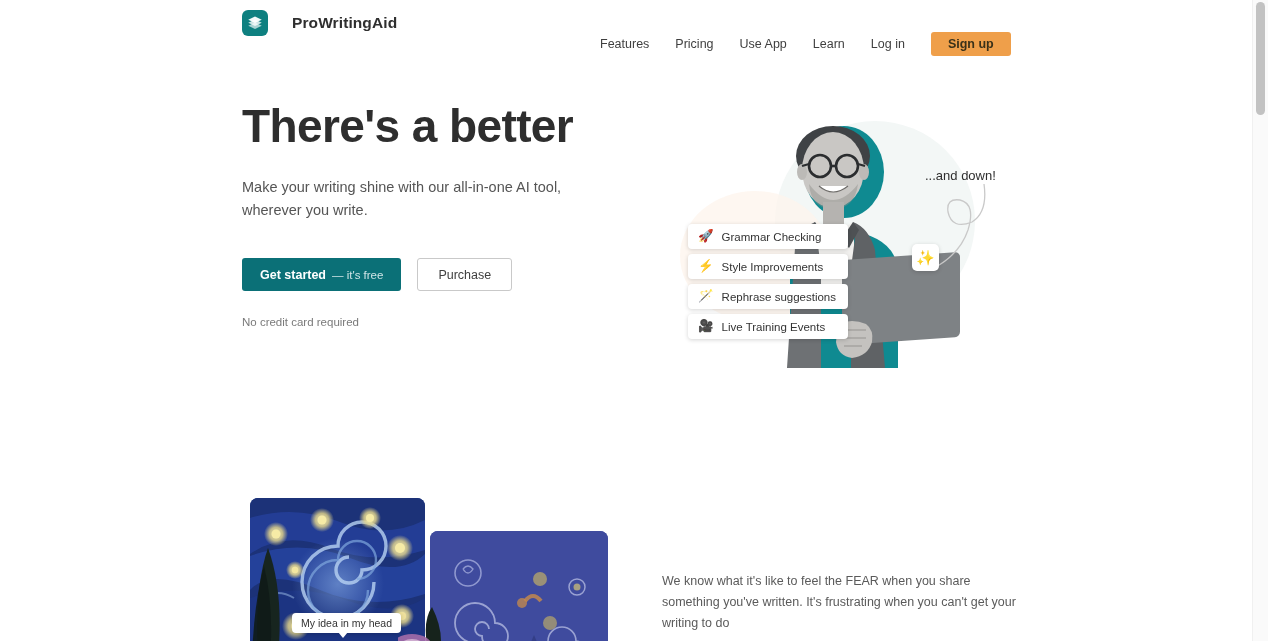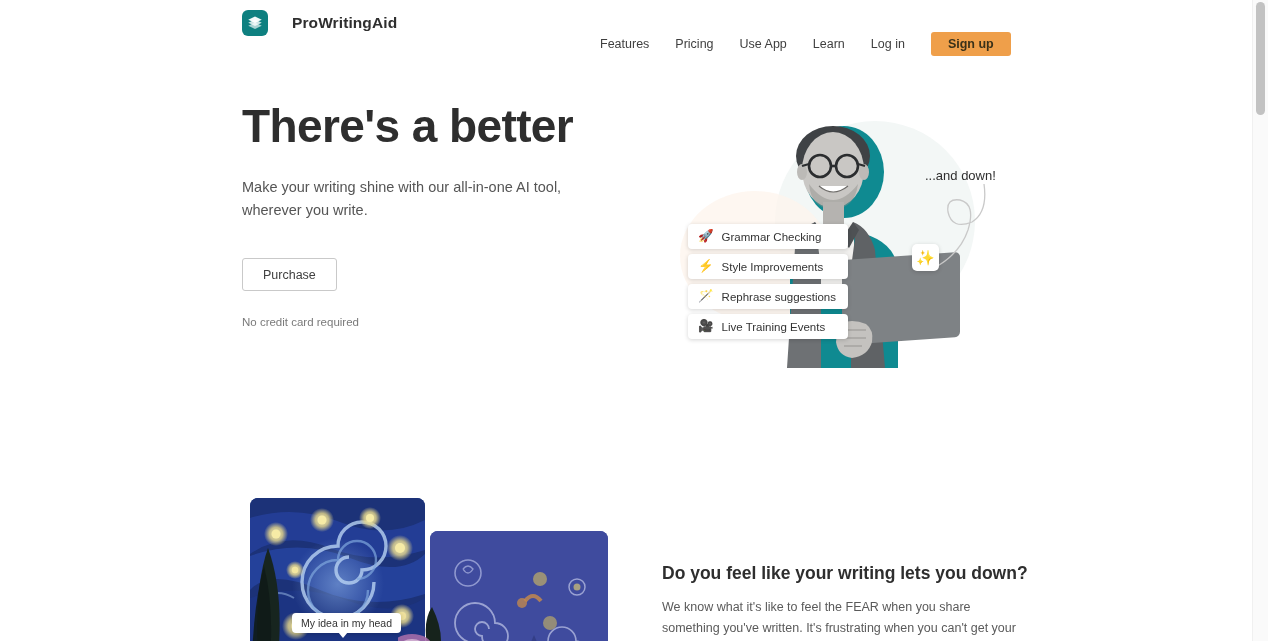--- a/index.html
+++ b/index.html
@@ -303,20 +303,24 @@
     </nav>
   </div>
 
   <div class="hero-copy">
     <h1 class="hero-title">
       <span>There's a better</span><br>
     </h1>
     <p class="hero-sub">Make your writing shine with our all-in-one AI tool, wherever you write.</p>
 
     <div class="hero-actions">
+      <button class="btn-primary">
+        <span class="b-strong">Get started</span>
+        <span class="b-soft">— it's free</span>
+      </button>
       <button class="btn-outline">Purchase</button>
     </div>
 
     <div class="hero-note">No credit card required</div>
   </div>
 
   <div class="hero-art">
     <div class="art-blob"></div>
     <div class="art-blob2"></div>
 
@@ -465,21 +469,20 @@
     <svg style="position:absolute;left:148px;top:108px;" width="60" height="45" viewBox="0 0 60 45">
       <path d="M30 45 q-6 -30 4 -44 q12 24 8 44 Z" fill="#16231c"></path>
       <ellipse cx="14" cy="40" rx="20" ry="12" fill="#a46ba8" opacity=".9"></ellipse>
       <ellipse cx="14" cy="40" rx="12" ry="7" fill="#d7b7d6" opacity=".85"></ellipse>
     </svg>
 
     <div class="idea-chip">My idea in my head</div>
   </div>
 
   <div class="lower-copy">
-    <h2 class="lower-title">Do you feel like your writing lets you down?</h2>
     <p class="lower-body">
       <span>We know what it's like to feel the FEAR when you share something</span>
       <span>you've written. It's frustrating when you can't get your writing to do</span>
       
     </p>
   </div>
 
   <div class="scrollbar">
     <div class="scrollbar-thumb"></div>
   </div>

